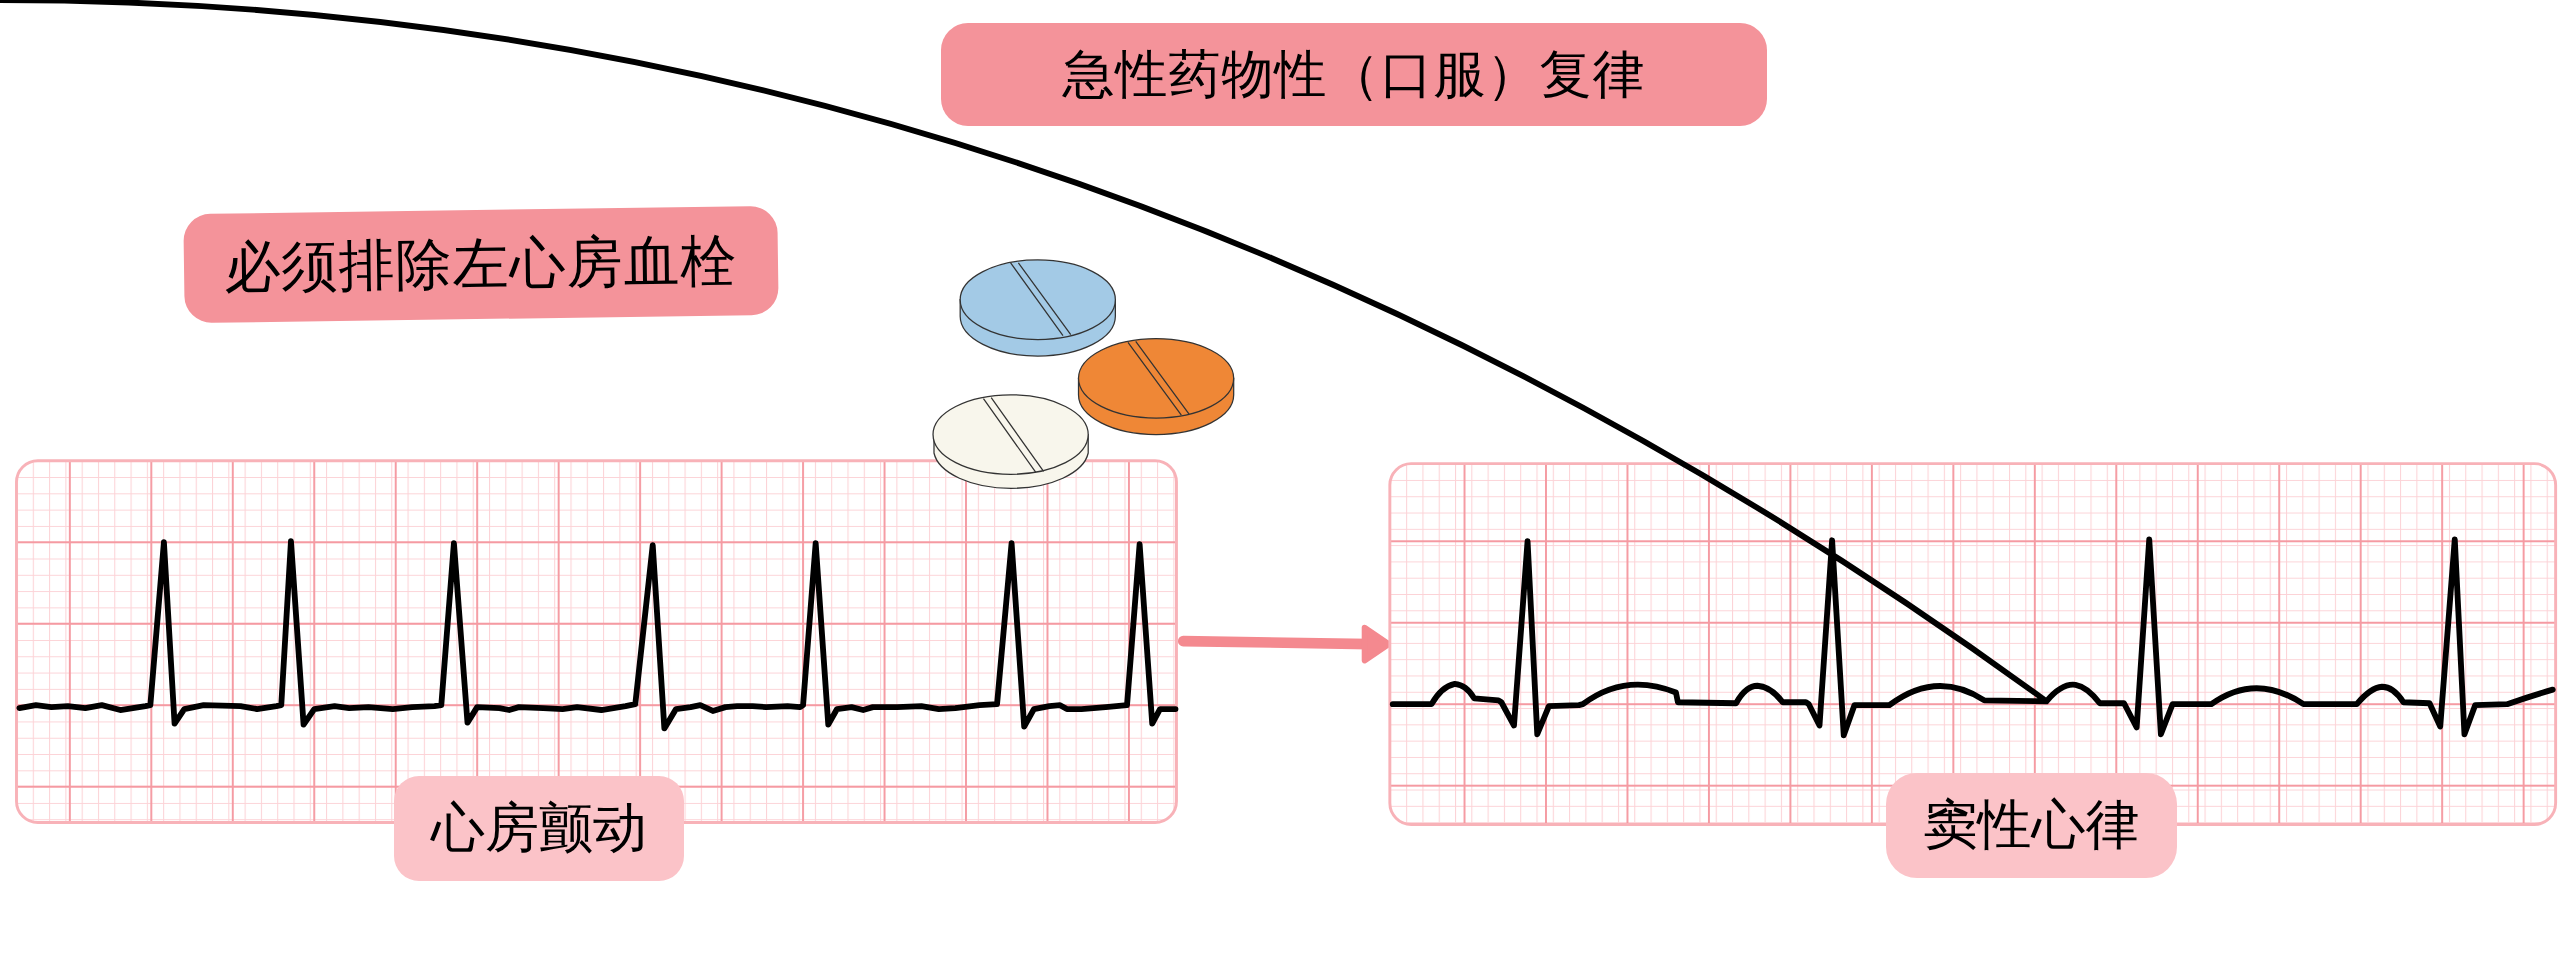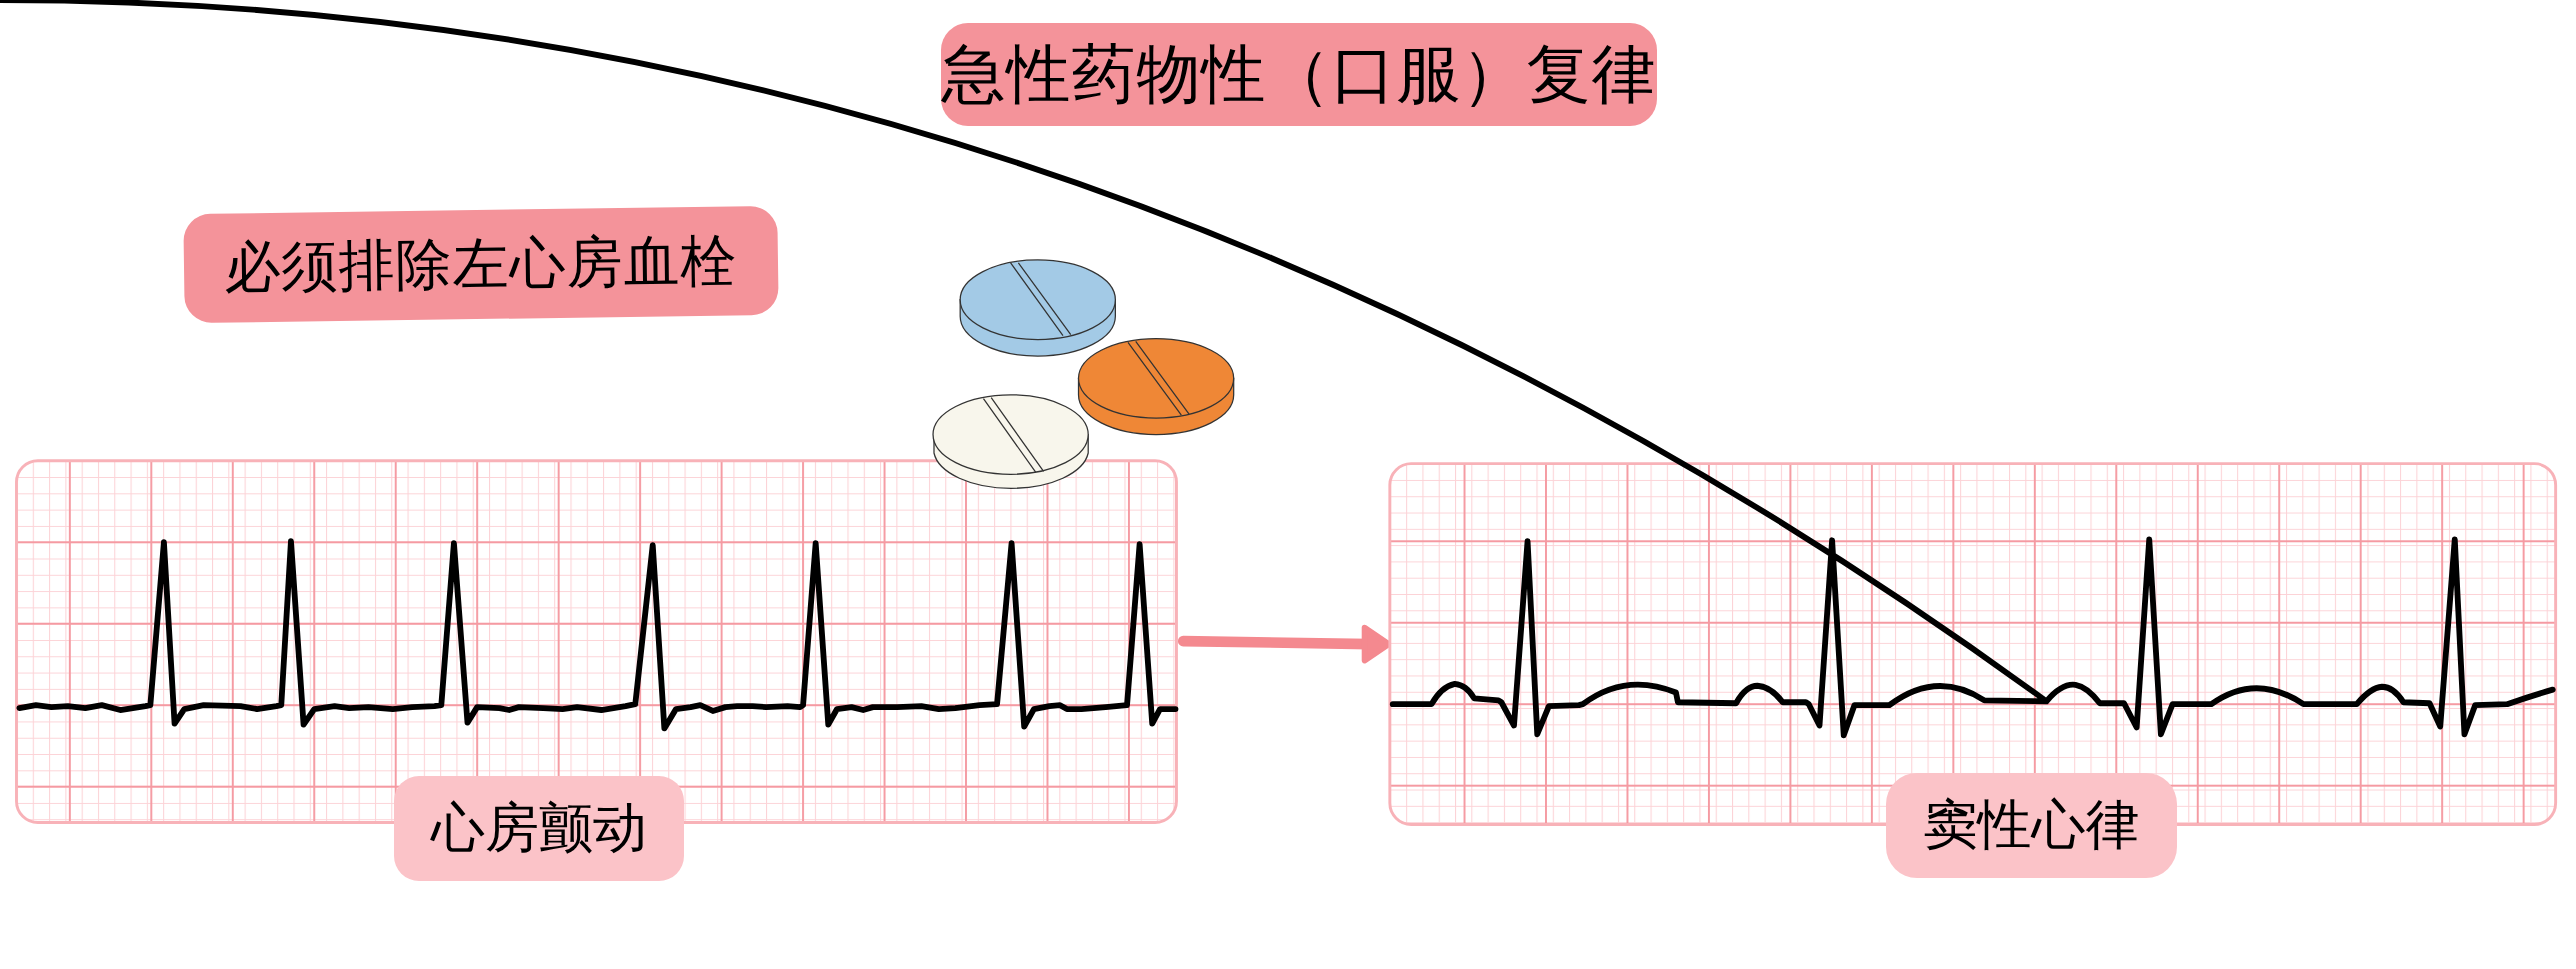--- a/index.html
+++ b/index.html
@@ -2,21 +2,21 @@
 <html><head>
 <meta charset="utf-8">
 <style>
   html, body { margin:0; padding:0; background:#ffffff; }
   body { width:2576px; height:970px; position:relative; overflow:hidden;
          font-family:"DejaVu Sans", "Liberation Sans", sans-serif; }
   .badge { position:absolute; display:flex; align-items:center; justify-content:center;
            color:#000; white-space:nowrap; box-sizing:border-box; }
   .badge-strong { background:#f4939a; border-radius:27px; }
   .badge-soft { background:#fbc3c8; border-radius:25px; }
-  #title-badge { left:941px; top:23px; width:716px; height:103px; font-size:64px; letter-spacing:1px; }
+  #title-badge { left:941px; top:23px; width:826px; height:103px; font-size:52px; letter-spacing:1px; }
   #warning-badge { left:184px; top:210px; width:594px; height:109px; font-size:56px;
                    transform:rotate(-0.8deg); letter-spacing:1px; }
   #af-label { left:394px; top:776px; width:290px; height:105px; font-size:54px; }
   #sr-label { left:1886px; top:773px; width:291px; height:105px; font-size:54px;border-radius:31px; }
   svg#stage { position:absolute; left:0; top:0; }
 </style>
 </head>
 <body>
 
 <div id="title-badge" class="badge badge-strong">

